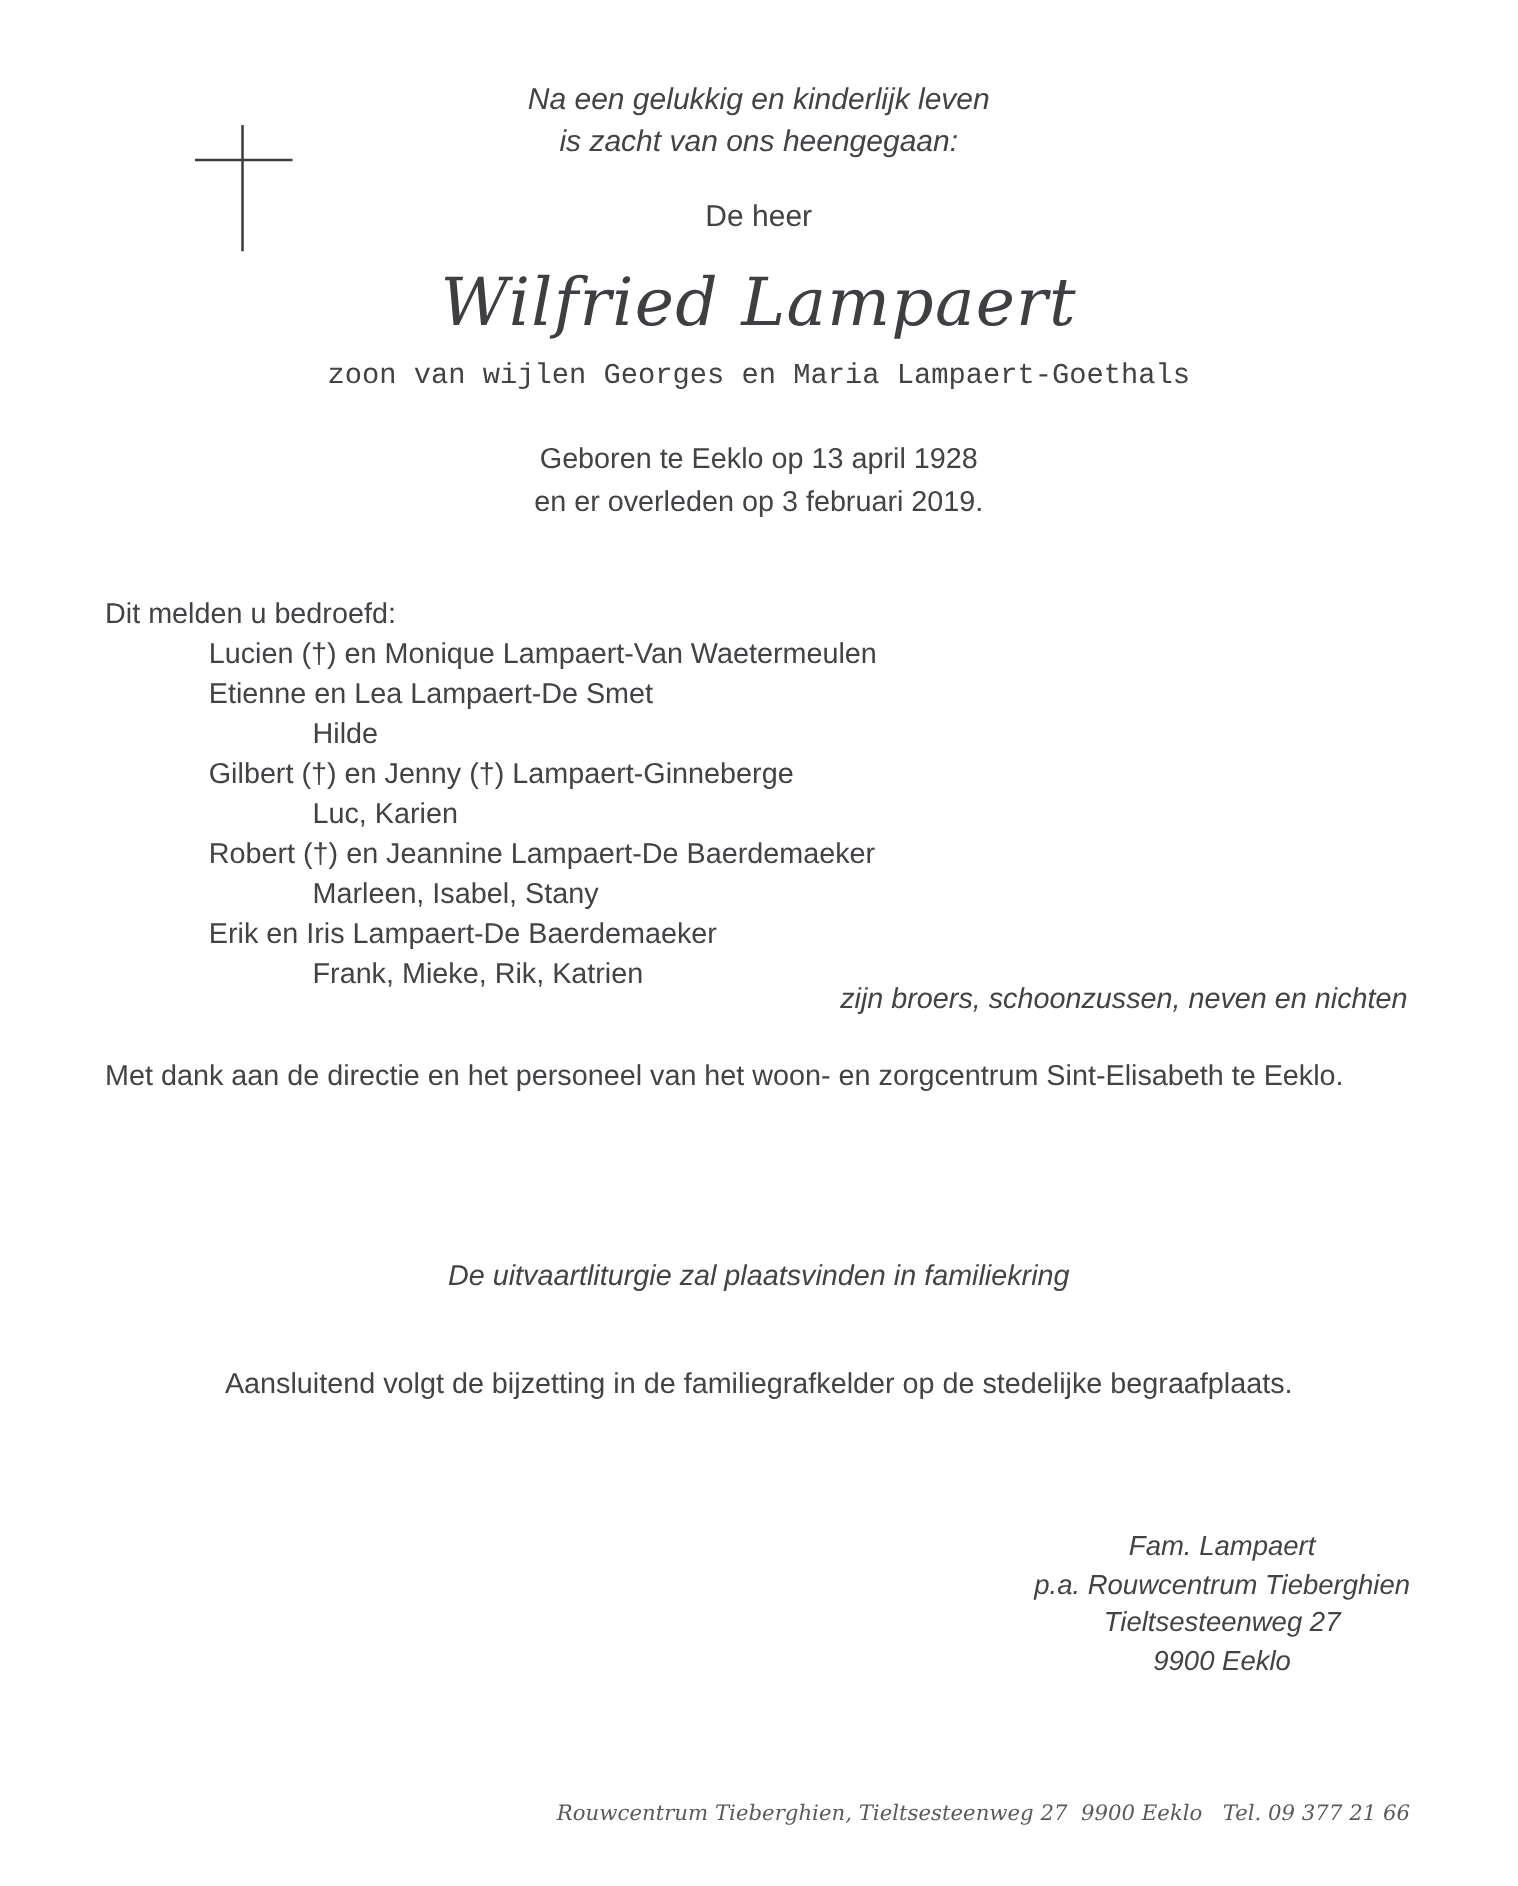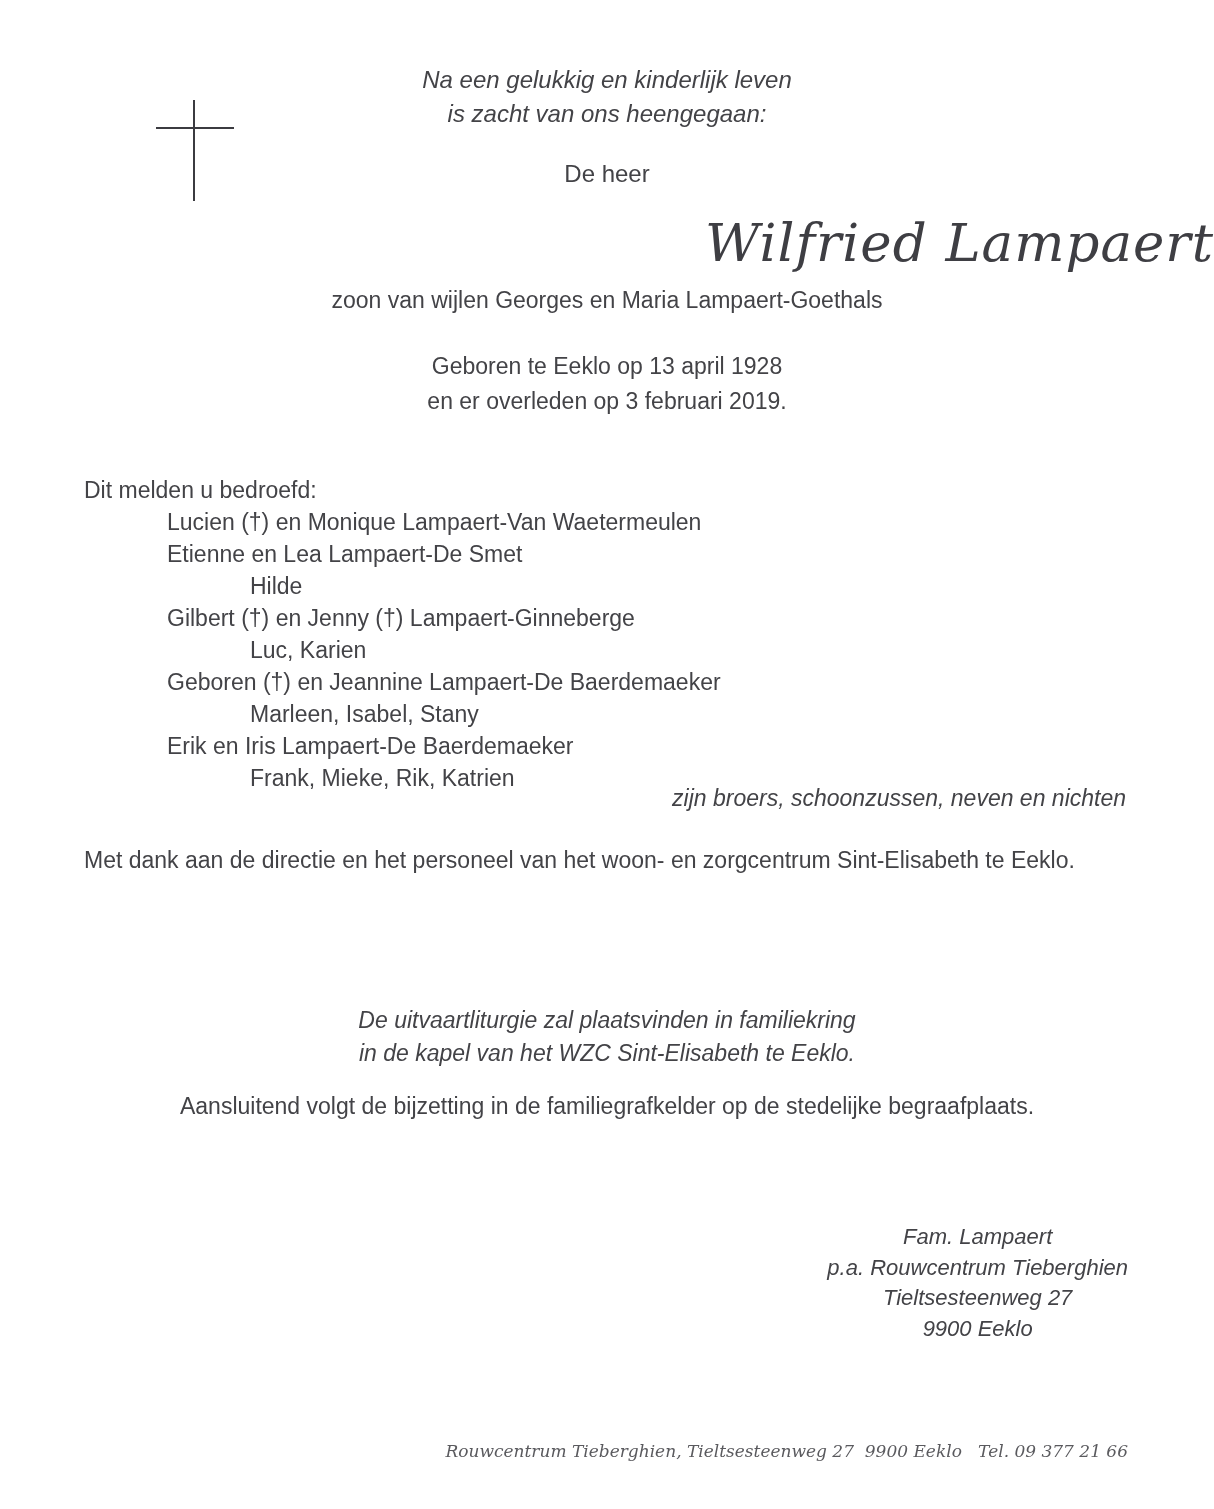--- a/index.html
+++ b/index.html
@@ -55,34 +55,35 @@
     left: 0;
     width: 100%;
     font-size: 24px;
     text-align: center;
   }
   .deceased-name {
     position: absolute;
     top: 212px;
     left: 0;
     width: 100%;
-    text-align: right;
+    text-align: center;
     font-family: "DejaVu Serif", serif;
     font-style: italic;
     font-size: 53px;
     letter-spacing: 1px;
     color: #3e3e43;
   }
   .parents-line {
     position: absolute;
     top: 287px;
     left: 0;
     width: 100%;
     text-align: center;
     font-size: 23px;
+    font-family: Liberation Mono, monospace;
   }
   .dates {
     position: absolute;
     top: 349px;
     left: 0;
     width: 100%;
     text-align: center;
     font-size: 23px;
     line-height: 35px;
   }
@@ -177,33 +178,32 @@
     <div>en er overleden op 3 februari 2019.</div>
   </div>
 
   <div class="announcement">
     <div class="ann-intro">Dit melden u bedroefd:</div>
     <div class="fam-line lvl1">Lucien (†) en Monique Lampaert-Van Waetermeulen</div>
     <div class="fam-line lvl1">Etienne en Lea Lampaert-De Smet</div>
     <div class="fam-line lvl2">Hilde</div>
     <div class="fam-line lvl1">Gilbert (†) en Jenny (†) Lampaert-Ginneberge</div>
     <div class="fam-line lvl2">Luc, Karien</div>
-    <div class="fam-line lvl1">Geboren (†) en Jeannine Lampaert-De Baerdemaeker</div>
+    <div class="fam-line lvl1">Robert (†) en Jeannine Lampaert-De Baerdemaeker</div>
     <div class="fam-line lvl2">Marleen, Isabel, Stany</div>
     <div class="fam-line lvl1">Erik en Iris Lampaert-De Baerdemaeker</div>
     <div class="fam-line lvl2">Frank, Mieke, Rik, Katrien</div>
   </div>
 
   <div class="relation-line">zijn broers, schoonzussen, neven en nichten</div>
 
   <div class="thanks-line">Met dank aan de directie en het personeel van het woon- en zorgcentrum Sint-Elisabeth te Eeklo.</div>
 
   <div class="service">
     <div>De uitvaartliturgie zal plaatsvinden in familiekring</div>
-    <div>in de kapel van het WZC Sint-Elisabeth te Eeklo.</div>
   </div>
 
   <div class="burial-line">Aansluitend volgt de bijzetting in de familiegrafkelder op de stedelijke begraafplaats.</div>
 
   <div class="correspondence">
     <div>Fam. Lampaert</div>
     <div>p.a. Rouwcentrum Tieberghien</div>
     <div>Tieltsesteenweg 27</div>
     <div>9900 Eeklo</div>
   </div>

